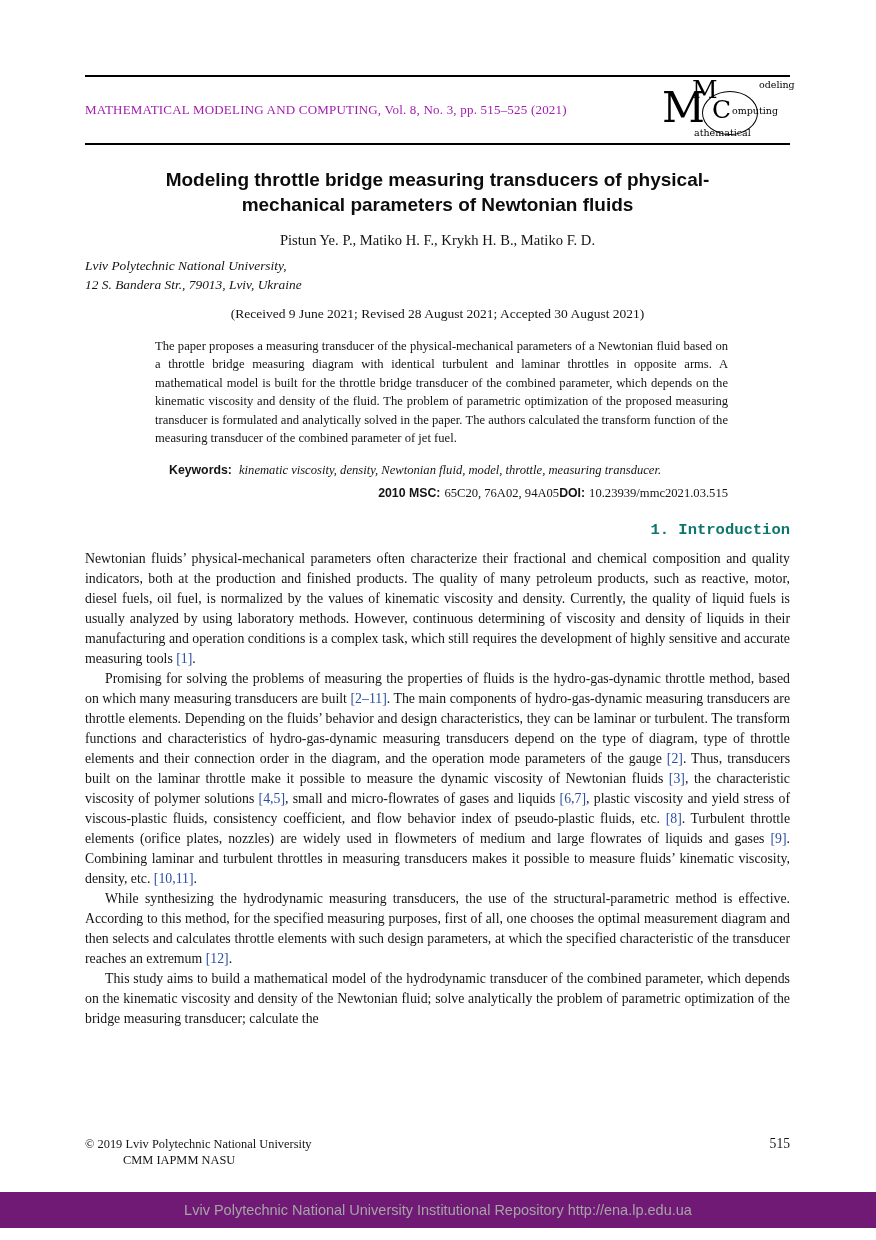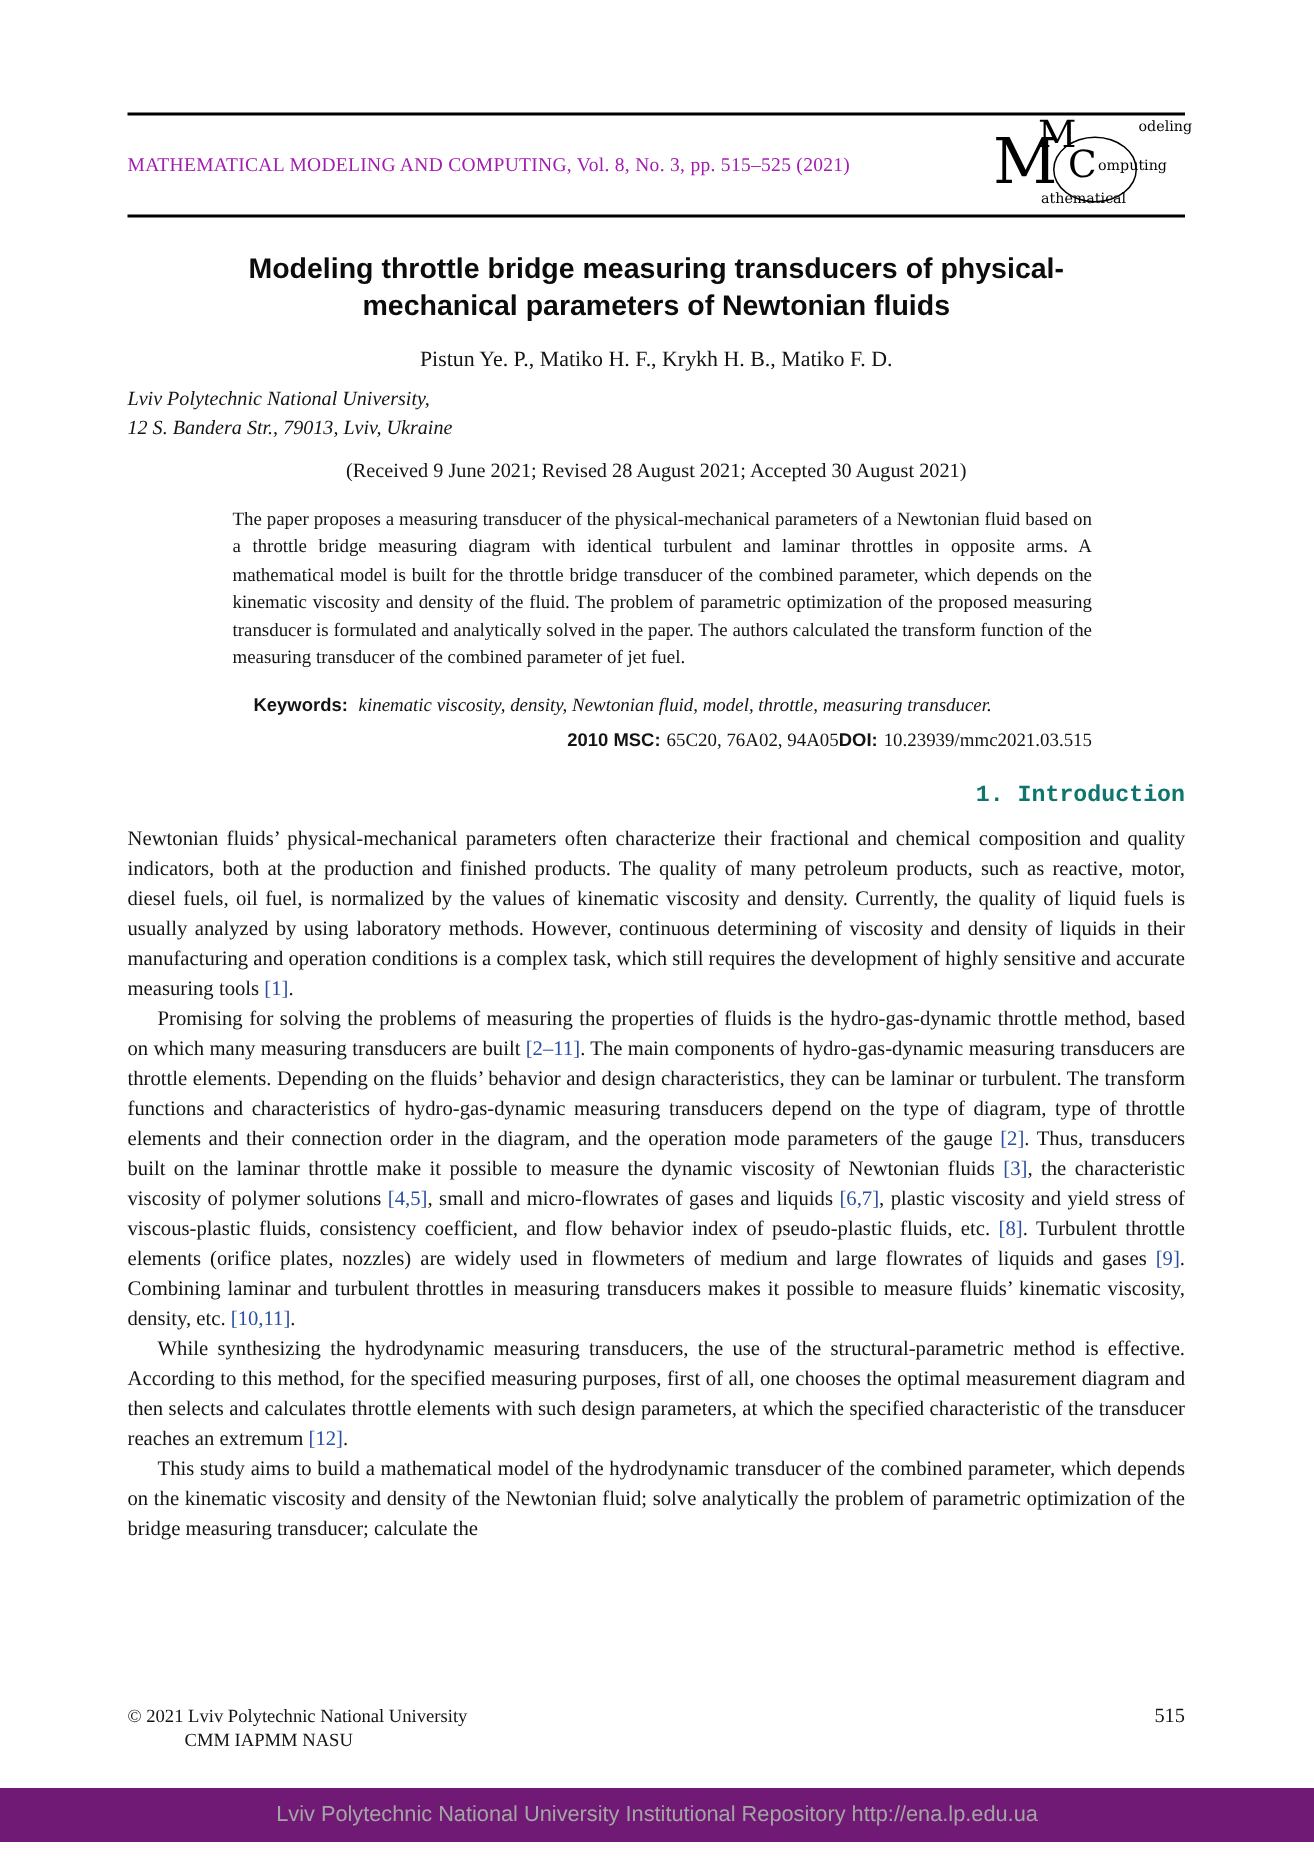--- a/index.html
+++ b/index.html
@@ -201,21 +201,21 @@
 
     <p class="body-par"><span>Newtonian fluids’ physical-mechanical parameters often characterize their fractional and chemical composition and quality indicators, both at the production and finished products. The quality of many petroleum products, such as reactive, motor, diesel fuels, oil fuel, is normalized by the values of kinematic viscosity and density. Currently, the quality of liquid fuels is usually analyzed by using laboratory methods. However, continuous determining of viscosity and density of liquids in their manufacturing and operation conditions is a complex task, which still requires the development of highly sensitive and accurate measuring tools </span><span class="seg-cite">[1]</span><span>.</span></p>
     <p class="body-par indent"><span>Promising for solving the problems of measuring the properties of fluids is the hydro-gas-dynamic throttle method, based on which many measuring transducers are built </span><span class="seg-cite">[2–11]</span><span>. The main components of hydro-gas-dynamic measuring transducers are throttle elements. Depending on the fluids’ behavior and design characteristics, they can be laminar or turbulent. The transform functions and characteristics of hydro-gas-dynamic measuring transducers depend on the type of diagram, type of throttle elements and their connection order in the diagram, and the operation mode parameters of the gauge </span><span class="seg-cite">[2]</span><span>. Thus, transducers built on the laminar throttle make it possible to measure the dynamic viscosity of Newtonian fluids </span><span class="seg-cite">[3]</span><span>, the characteristic viscosity of polymer solutions </span><span class="seg-cite">[4,5]</span><span>, small and micro-flowrates of gases and liquids </span><span class="seg-cite">[6,7]</span><span>, plastic viscosity and yield stress of viscous-plastic fluids, consistency coefficient, and flow behavior index of pseudo-plastic fluids, etc. </span><span class="seg-cite">[8]</span><span>. Turbulent throttle elements (orifice plates, nozzles) are widely used in flowmeters of medium and large flowrates of liquids and gases </span><span class="seg-cite">[9]</span><span>. Combining laminar and turbulent throttles in measuring transducers makes it possible to measure fluids’ kinematic viscosity, density, etc. </span><span class="seg-cite">[10,11]</span><span>.</span></p>
     <p class="body-par indent"><span>While synthesizing the hydrodynamic measuring transducers, the use of the structural-parametric method is effective. According to this method, for the specified measuring purposes, first of all, one chooses the optimal measurement diagram and then selects and calculates throttle elements with such design parameters, at which the specified characteristic of the transducer reaches an extremum </span><span class="seg-cite">[12]</span><span>.</span></p>
     <p class="body-par indent"><span>This study aims to build a mathematical model of the hydrodynamic transducer of the combined parameter, which depends on the kinematic viscosity and density of the Newtonian fluid; solve analytically the problem of parametric optimization of the bridge measuring transducer; calculate the</span></p>
 
   </div>
 
   <div class="footer">
     <div>
-      <div>© 2021 Lviv Polytechnic National University</div>
+      <div>© 2019 Lviv Polytechnic National University</div>
       <div class="cline2">CMM IAPMM NASU</div>
     </div>
     <div class="pagenum">515</div>
   </div>
 
   <div class="banner">
     <span>Lviv Polytechnic National University Institutional Repository http://ena.lp.edu.ua</span>
   </div>
 </div>
 

